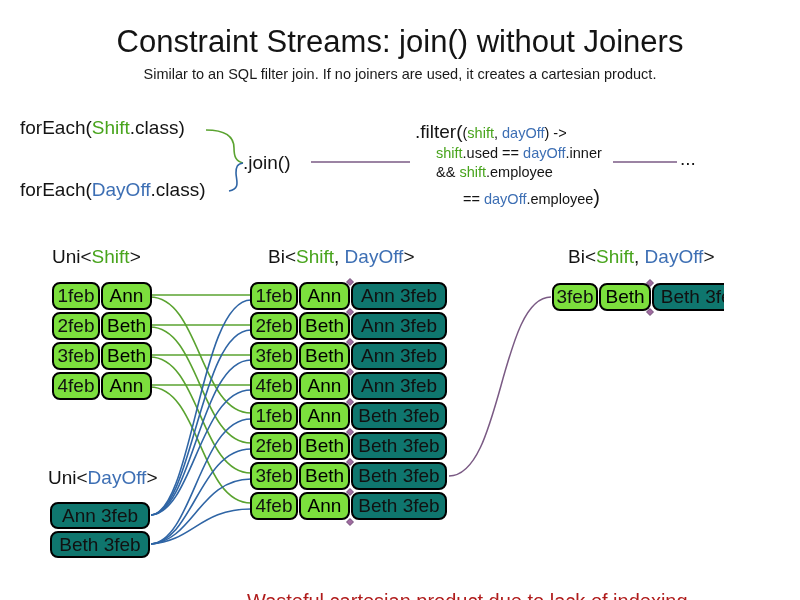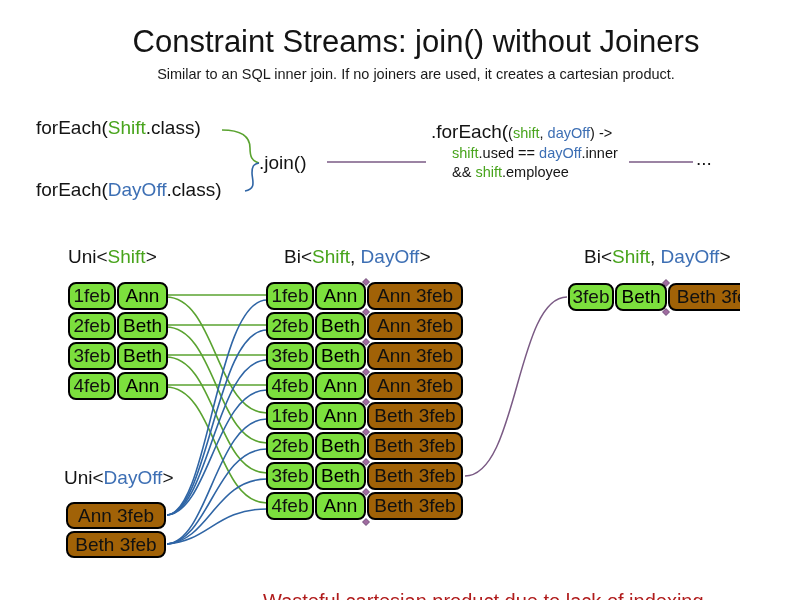--- a/index.html
+++ b/index.html
@@ -1,34 +1,34 @@
 <!DOCTYPE html>
 <html><head>
 <meta charset="utf-8">
 <style>
   html,body{margin:0;padding:0;background:#fff;}
   #slide{position:relative;width:724px;height:600px;background:#ffffff;overflow:hidden;
-         font-family:"Liberation Sans","DejaVu Sans",sans-serif;color:#111;margin-left:16px;}
+         font-family:"Liberation Sans","DejaVu Sans",sans-serif;color:#111;}
   .abs{position:absolute;}
   #title{top:24px;left:0;width:800px;text-align:center;font-size:31px;color:#141414;}
   #subtitle{top:66px;left:0;width:800px;text-align:center;font-size:14.5px;color:#1a1a1a;}
   .code{font-size:19px;white-space:pre;color:#141414;}
   .code-sm{font-size:14.5px;white-space:pre;color:#141414;}
   .grn{color:#48a41c;}
   .blu{color:#3d6fb4;}
   .org{color:#000000;}
   .lbl{font-size:19px;white-space:pre;color:#141414;}
   .note{font-size:20px;color:#b01c1c;line-height:28px;white-space:pre;}
   svg.layer{position:absolute;top:0;left:0;pointer-events:none;}
   .row{position:absolute;display:flex;gap:1px;}
   .cell{box-sizing:border-box;height:28px;border:2px solid #000;border-radius:8px;
         display:flex;align-items:center;justify-content:center;
         font-size:19px;line-height:22px;}
   .cg{background:#7cdf3d;}
-  .cb{background:#a16207;}
+  .cb{background:#0f766e;}
   .w-date{width:48px;}
   .w-name{width:51px;}
   .w-res{width:96px;}
   .w-date-r{width:46px;}
   .w-name-r{width:52px;}
   .w-res-r{width:99px;}
   .w-uni{width:100px;}
   .h-sm{height:27px;}
 </style>
 </head>
@@ -81,34 +81,35 @@
       <path d="M350,428.5 l3.5,3.5 -3.5,3.5 -3.5,-3.5 z"></path>
       <path d="M350,458.5 l3.5,3.5 -3.5,3.5 -3.5,-3.5 z"></path>
       <path d="M350,488.5 l3.5,3.5 -3.5,3.5 -3.5,-3.5 z"></path>
       <path d="M350,518.5 l3.5,3.5 -3.5,3.5 -3.5,-3.5 z"></path>
       <path d="M650,279.5 l3.5,3.5 -3.5,3.5 -3.5,-3.5 z"></path>
       <path d="M650,308.5 l3.5,3.5 -3.5,3.5 -3.5,-3.5 z"></path>
     </g>
   </svg>
 
   <div class="abs" id="title">Constraint Streams: join() without Joiners</div>
-  <div class="abs" id="subtitle">Similar to an SQL inner join. If no joiners are used, it creates a cartesian product.</div>
+  <div class="abs" id="subtitle">Similar to an SQL filter join. If no joiners are used, it creates a cartesian product.</div>
 
   <div class="abs code" style="left:20px;top:117px;"><span>forEach(</span><span class="grn">Shift</span><span>.class)</span></div>
 
   <div class="abs code" style="left:20px;top:179px;"><span>forEach(</span><span class="blu">DayOff</span><span>.class)</span></div>
 
   <div class="abs code" style="left:243px;top:152px;">.join()</div>
 
-  <div class="abs code" style="left:415px;top:121px;"><span>.forEach(</span><span class="code-sm"><span>(</span><span class="grn">shift</span><span>, </span><span class="blu">dayOff</span><span>) -&gt;</span></span></div>
+  <div class="abs code" style="left:415px;top:121px;"><span>.filter(</span><span class="code-sm"><span>(</span><span class="grn">shift</span><span>, </span><span class="blu">dayOff</span><span>) -&gt;</span></span></div>
 
   <div class="abs code-sm" style="left:436px;top:145px;"><span class="grn">shift</span><span>.used == </span><span class="blu">dayOff</span><span>.inner</span></div>
 
   <div class="abs code-sm" style="left:436px;top:164px;"><span>&amp;&amp; </span><span class="grn">shift</span><span>.employee</span></div>
 
+  <div class="abs code-sm" style="left:463px;top:186px;"><span>== </span><span class="blu">dayOff</span><span>.employee</span><span style="font-size:20px;">)</span></div>
 
   <div class="abs code" style="left:680px;top:148px;">...</div>
 
   <div class="abs lbl" style="left:52px;top:246px;"><span>Uni&lt;</span><span class="grn">Shift</span><span>&gt;</span></div>
 
   <div class="abs lbl" style="left:268px;top:246px;"><span>Bi&lt;</span><span class="grn">Shift</span><span>, </span><span class="blu">DayOff</span><span>&gt;</span></div>
 
   <div class="abs lbl" style="left:568px;top:246px;"><span>Bi&lt;</span><span class="grn">Shift</span><span>, </span><span class="blu">DayOff</span><span>&gt;</span></div>
 
   <div class="abs lbl" style="left:48px;top:467px;"><span>Uni&lt;</span><span class="blu">DayOff</span><span>&gt;</span></div>

